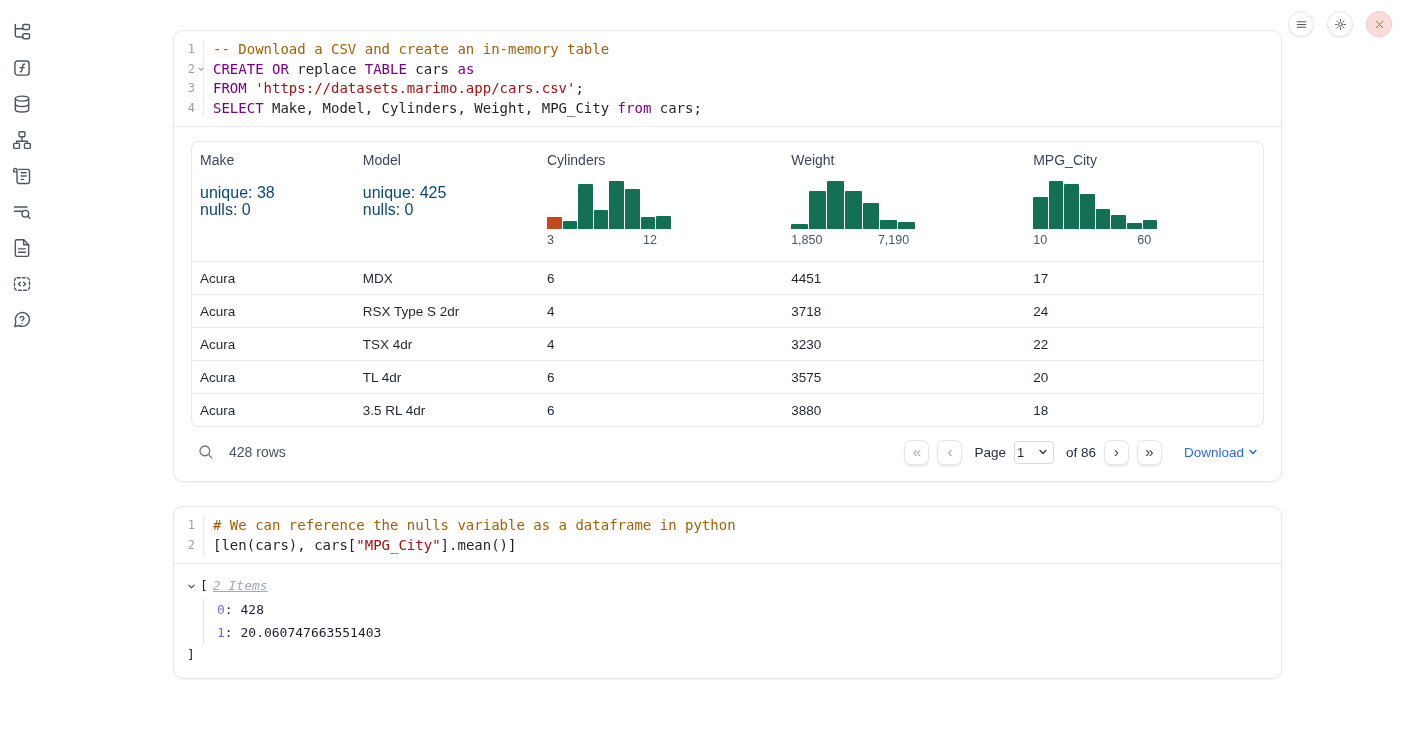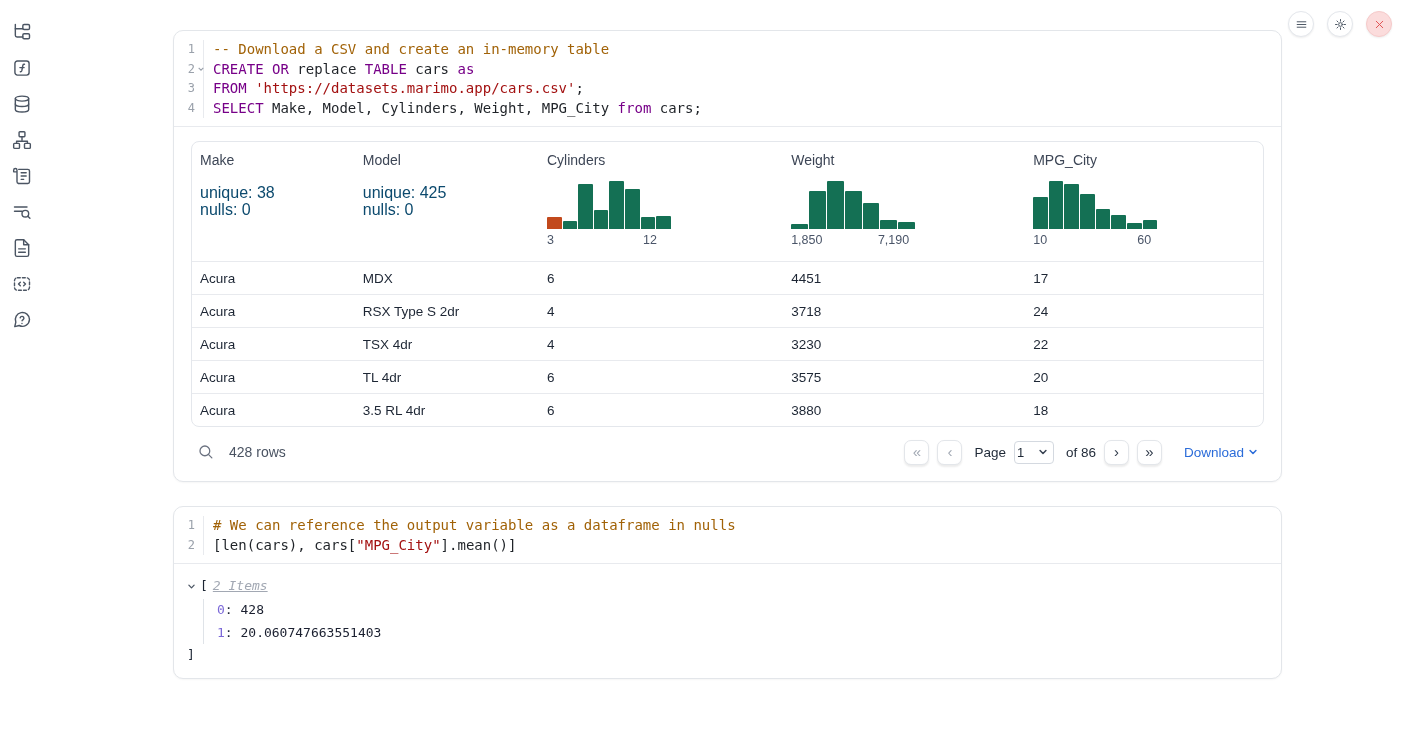--- a/index.html
+++ b/index.html
@@ -356,21 +356,21 @@
                 </svg>
             </span>
           </div>
         </div>
       </div>
     </div>
   </section>
 
   <section class="cell">
     <div class="code-area">
-        <div class="code-line"><span class="ln">1</span><span class="code"><span class="tok-com"># We can reference the output variable as a dataframe in nulls</span></span></div>
+        <div class="code-line"><span class="ln">1</span><span class="code"><span class="tok-com"># We can reference the nulls variable as a dataframe in python</span></span></div>
         <div class="code-line"><span class="ln">2</span><span class="code"><span class="tok-pl">[len(cars), cars[</span><span class="tok-str">"MPG_City"</span><span class="tok-pl">].mean()]</span></span></div>
       </div>
     <div class="tree-output">
       <div class="tree-head">
         <span class="tree-toggle">
           <svg viewBox="0 0 12 12">
               <path d="M2.5 4.2 6 7.8l3.5-3.6"></path>
             </svg>
         </span>
         <span>[</span>

